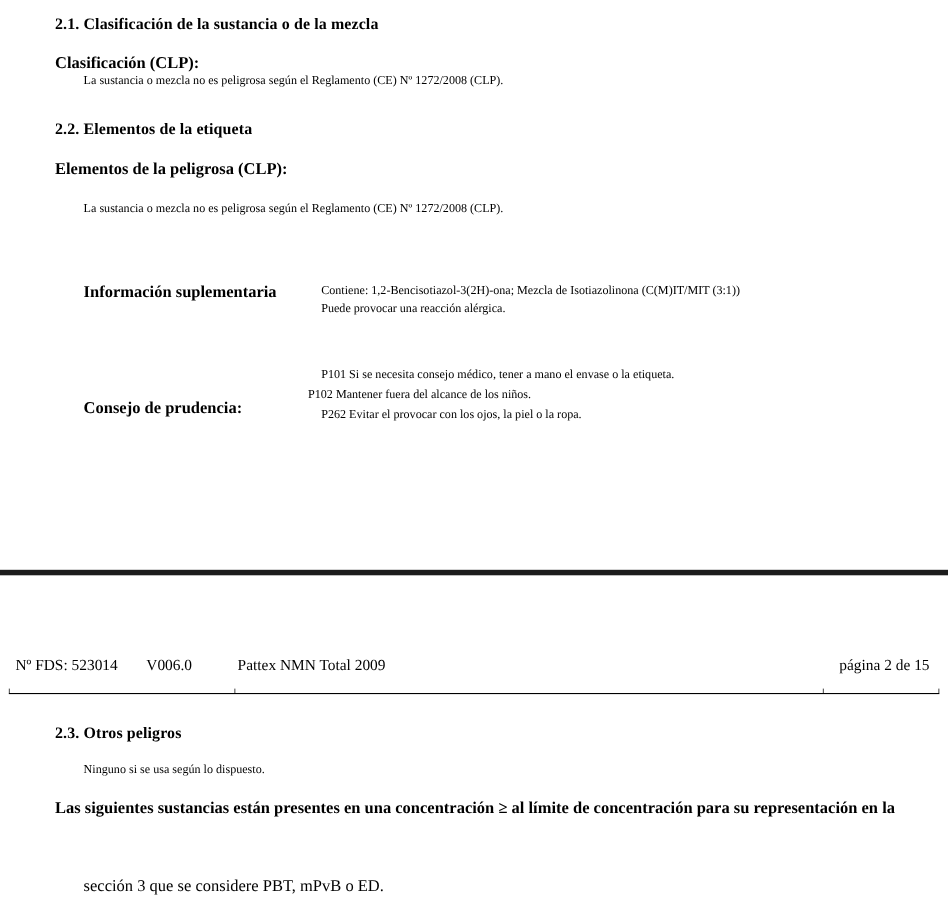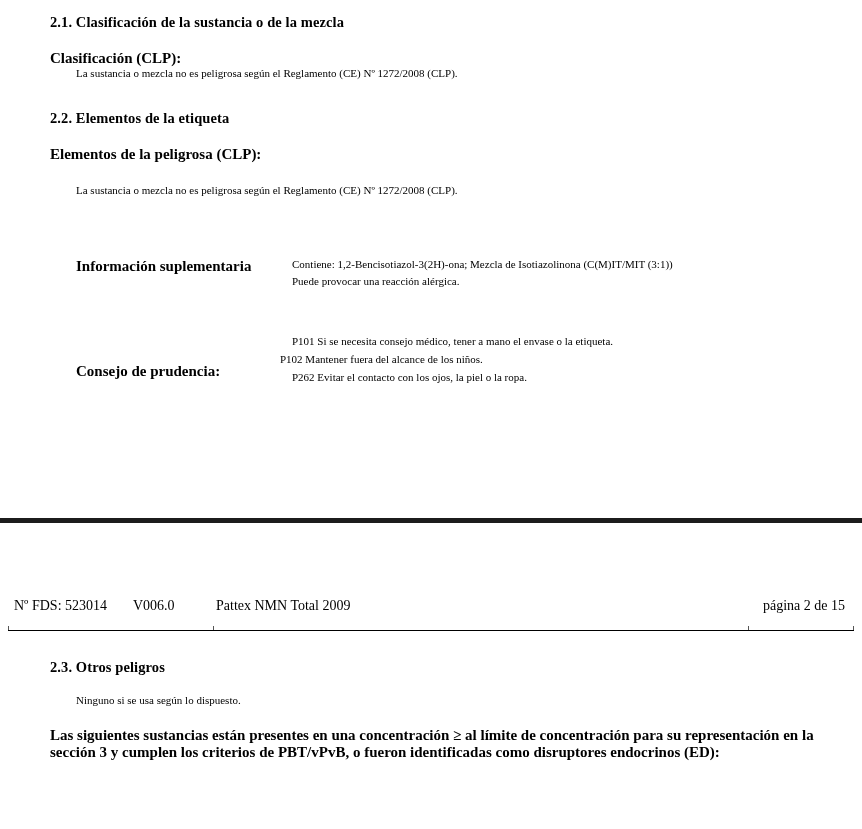--- a/index.html
+++ b/index.html
@@ -101,21 +101,21 @@
   <div class="abs body-t" style="left:292px; top:258px;">Contiene:  1,2-Bencisotiazol-3(2H)-ona; Mezcla de Isotiazolinona (C(M)IT/MIT (3:1))</div>
 
   <div class="abs body-t" style="left:292px; top:275px;">Puede provocar una reacción alérgica.</div>
 
   <div class="abs lbl-b" style="left:76px; top:347px;margin-top:16px;">Consejo de prudencia:</div>
 
   <div class="abs body-t" style="left:292px; top:335px;">P101 Si se necesita consejo médico, tener a mano el envase o la etiqueta.</div>
 
   <div class="abs body-t" style="left:280px; top:353px;">P102 Mantener fuera del alcance de los niños.</div>
 
-  <div class="abs body-t" style="left:292px; top:371px;">P262 Evitar el contacto con los ojos, la piel o la ropa.</div>
+  <div class="abs body-t" style="left:292px; top:371px;">P262 Evitar el provocar con los ojos, la piel o la ropa.</div>
 
   <div class="abs thick-bar" style="top:518px;"></div>
 
   <div class="abs footer-t" style="left:14px; top:598px;">Nº FDS: 523014</div>
 
   <div class="abs footer-t" style="left:133px; top:598px;">V006.0</div>
 
   <div class="abs footer-t" style="left:216px; top:598px;">Pattex NMN Total 2009</div>
 
   <div class="abs footer-t" style="left:763px; top:598px;">página 2 de 15</div>
@@ -125,17 +125,17 @@
   <div class="abs tick" style="left:213px; top:626px;"></div>
   <div class="abs tick" style="left:748px; top:626px;"></div>
   <div class="abs tick" style="left:853px; top:626px;"></div>
 
   <div class="abs h-sec" style="left:50px; top:659px;">2.3. Otros peligros</div>
 
   <div class="abs para-b" style="left:50px; top:727px; width:800px;">Las siguientes sustancias están presentes en una concentración ≥ al límite de concentración para su representación en la</div>
 
   <div class="abs body-t" style="left:76px; top:694px;">Ninguno si se usa según lo dispuesto.</div>
 
-  <div class="abs para-b" style="left:50px; top:744px; width:800px;">sección 3 y cumplen los criterios de PBT/vPvB, o fueron identificadas como disruptores endocrinos (ED):</div>
 
 
+  <div class="abs para-n" style="left:76px; top:798px; width:780px;">sección 3 que se considere PBT, mPvB o ED.</div>
 
 </div>
 
 </body></html>

